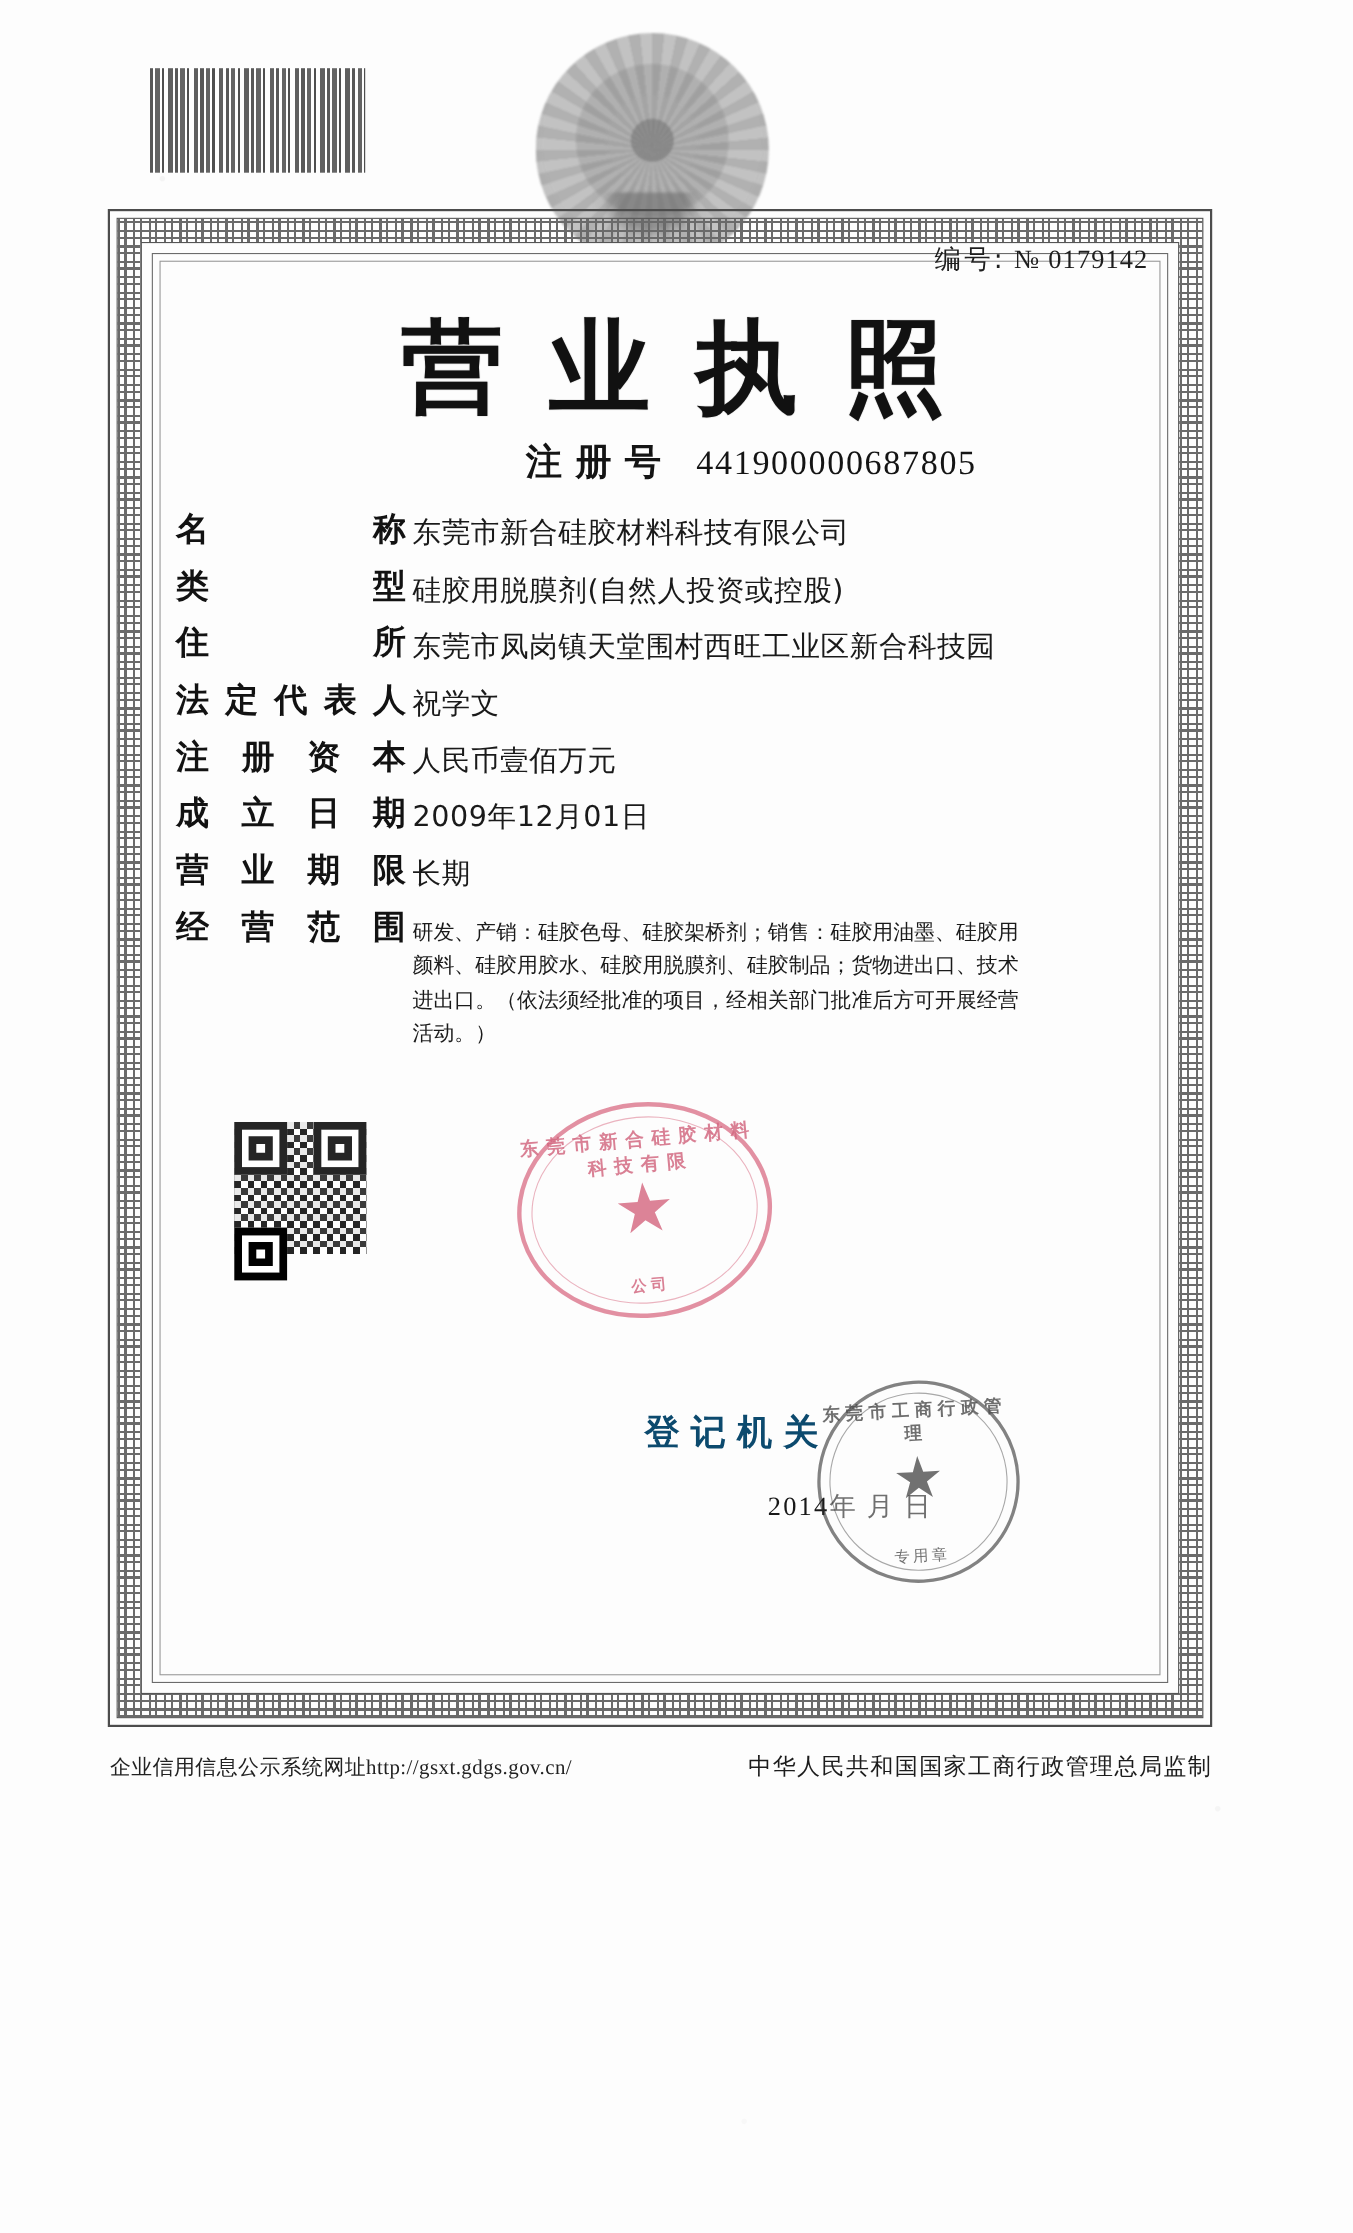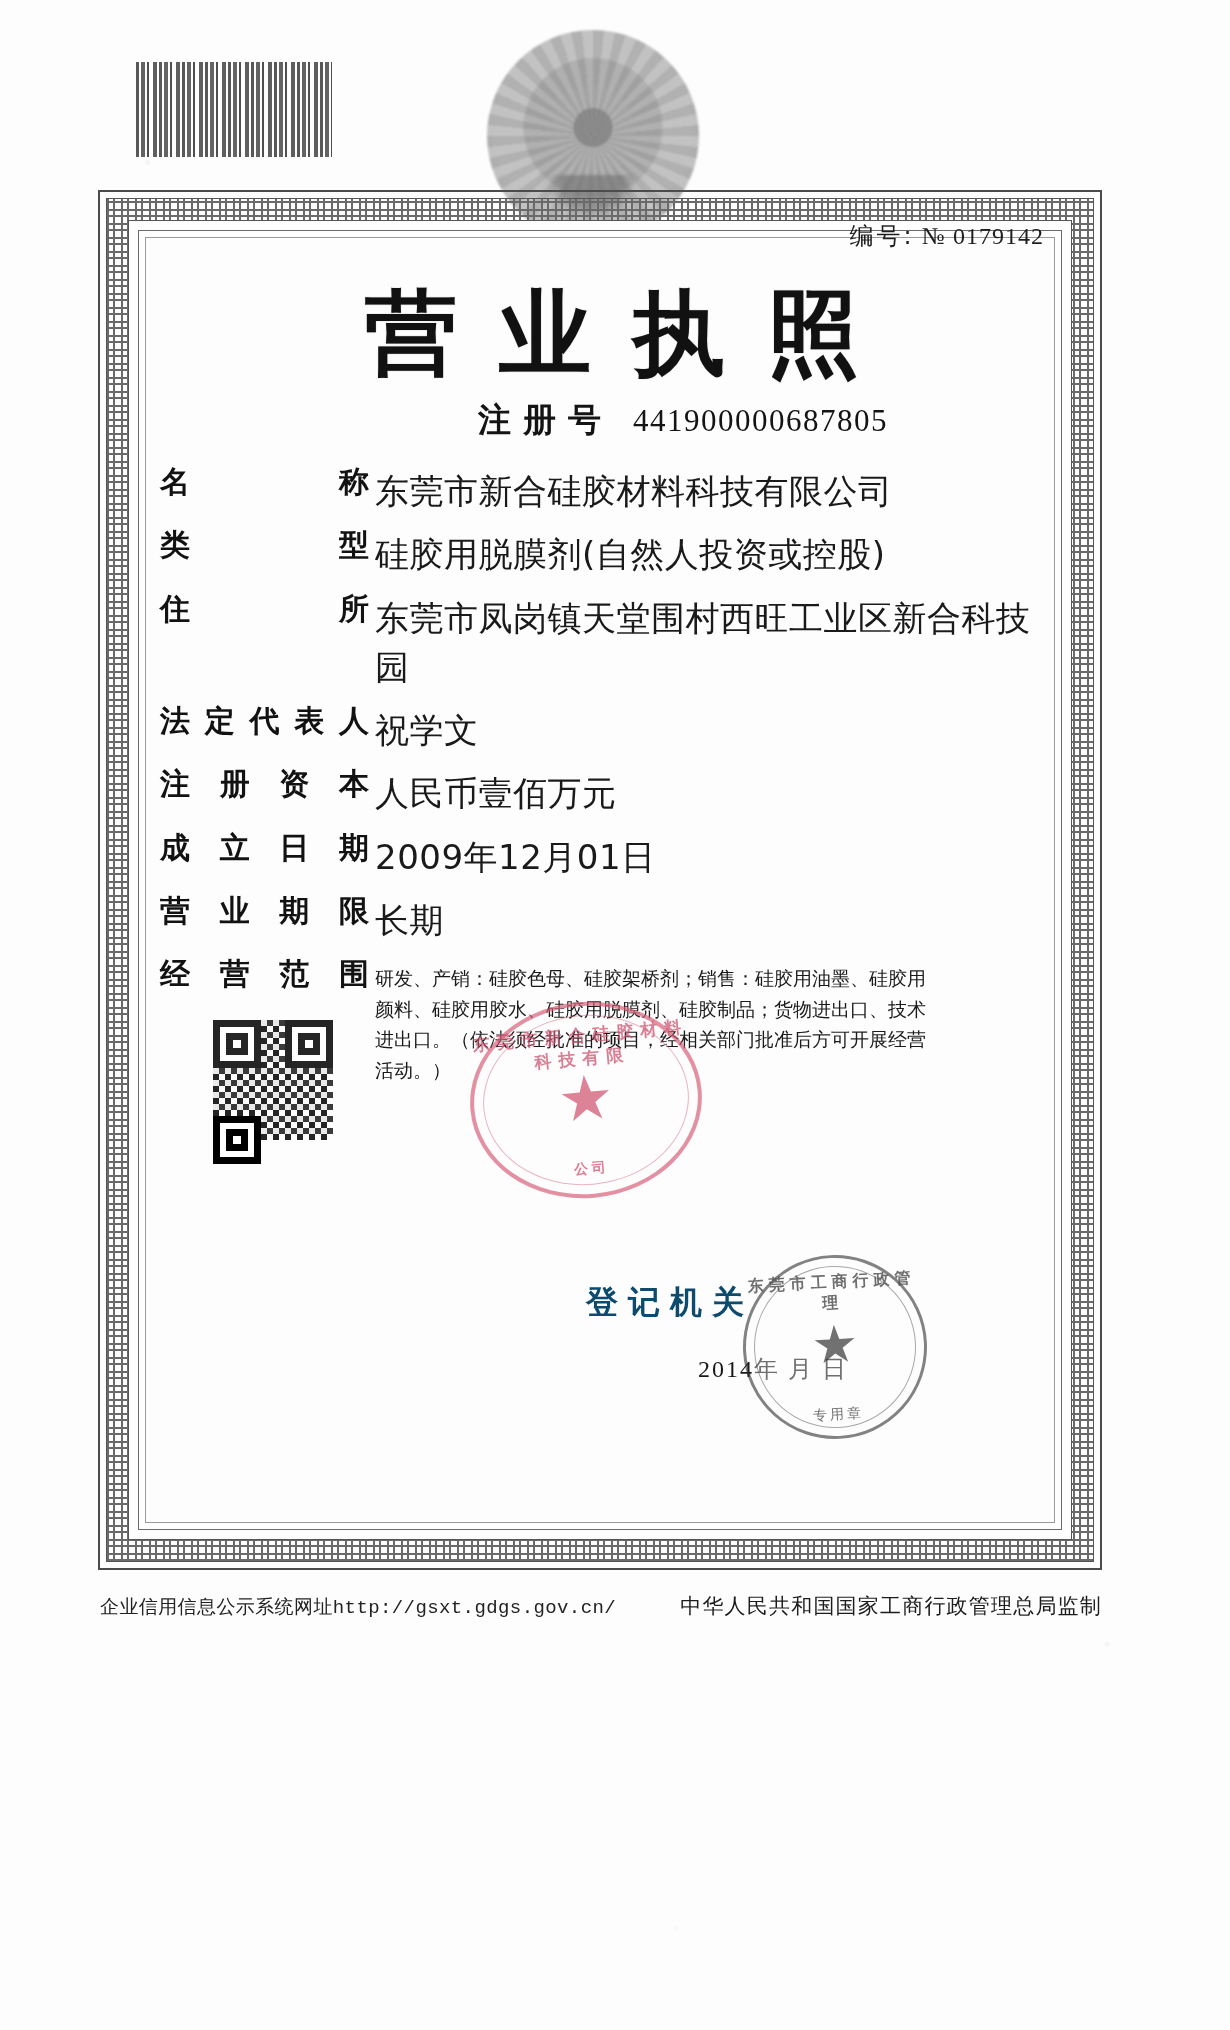--- a/index.html
+++ b/index.html
@@ -207,21 +207,21 @@
     font-weight: bold;
     color: #121212;
     display: flex;
     justify-content: space-between;
     padding-right: 6px;
     box-sizing: border-box;
     line-height: 1.35;
   }
   .field-label span { display: inline-block; }
   .field-value {
-    font-size: 34px;
+    font-size: 26px;
     color: #1a1a1a;
     line-height: 1.45;
     padding-top: 5px;
     letter-spacing: .5px;
   }
   .row-scope .field-value {
     font-size: 19px;
     line-height: 1.6;
     width: 560px;
     padding-top: 9px;
@@ -360,21 +360,21 @@
     font-size: 14px;
     letter-spacing: 3px;
     color: rgba(40,40,40,.8);
   }
 
   
   #footer-left {
     position: absolute;
     left: 100px;
     top: 1594px;
-    font-family: Liberation Mono, monospace;
+    font-family: Liberation Serif, serif;
     font-size: 19px;
     color: #222;
     letter-spacing: .4px;
   }
   #footer-right {
     position: absolute;
     right: 128px;
     top: 1592px;
     font-size: 21px;
     color: #1c1c1c;

